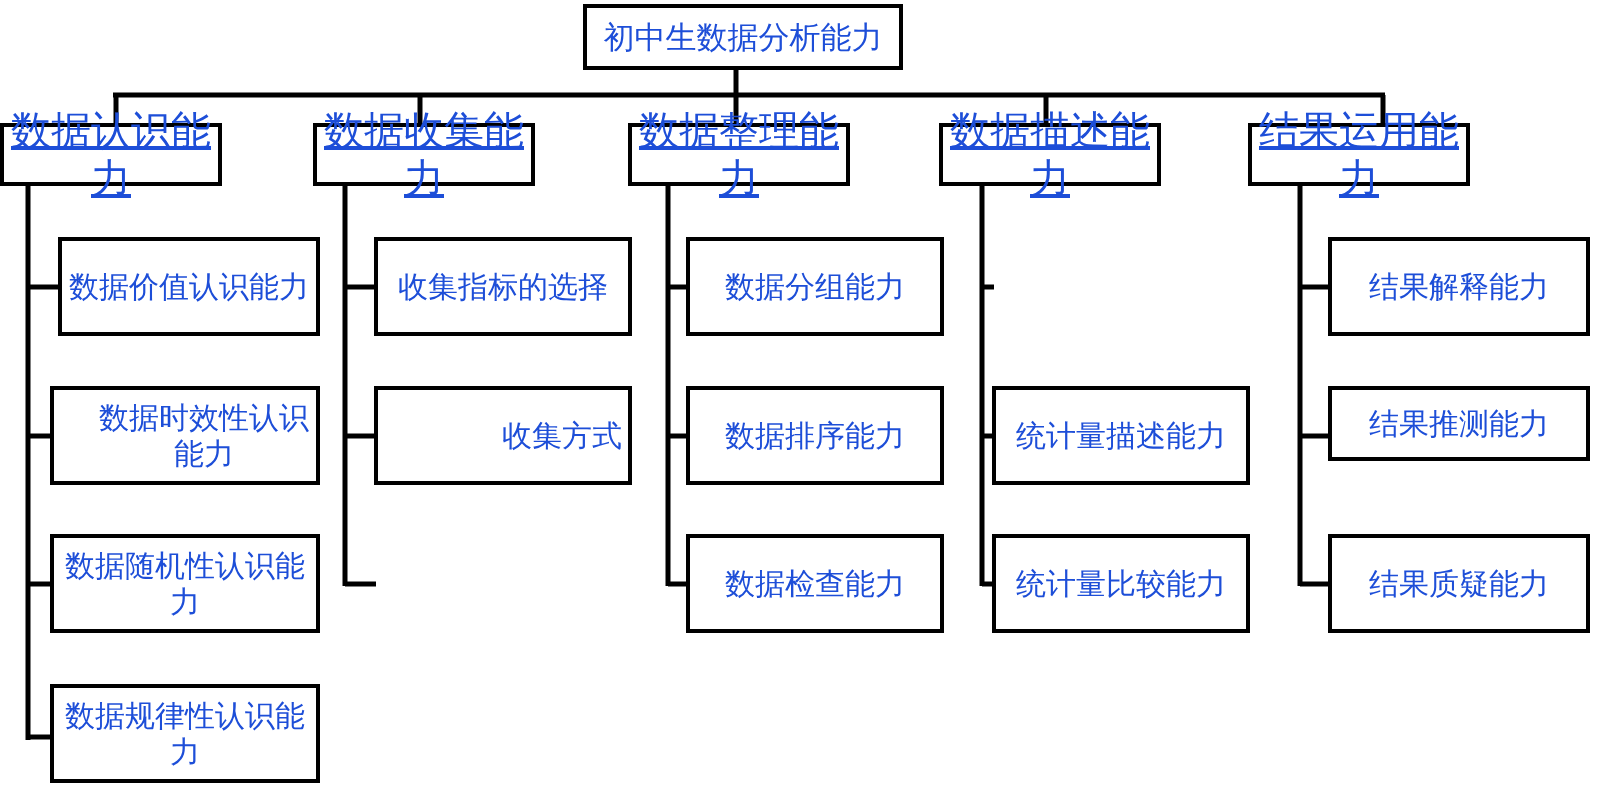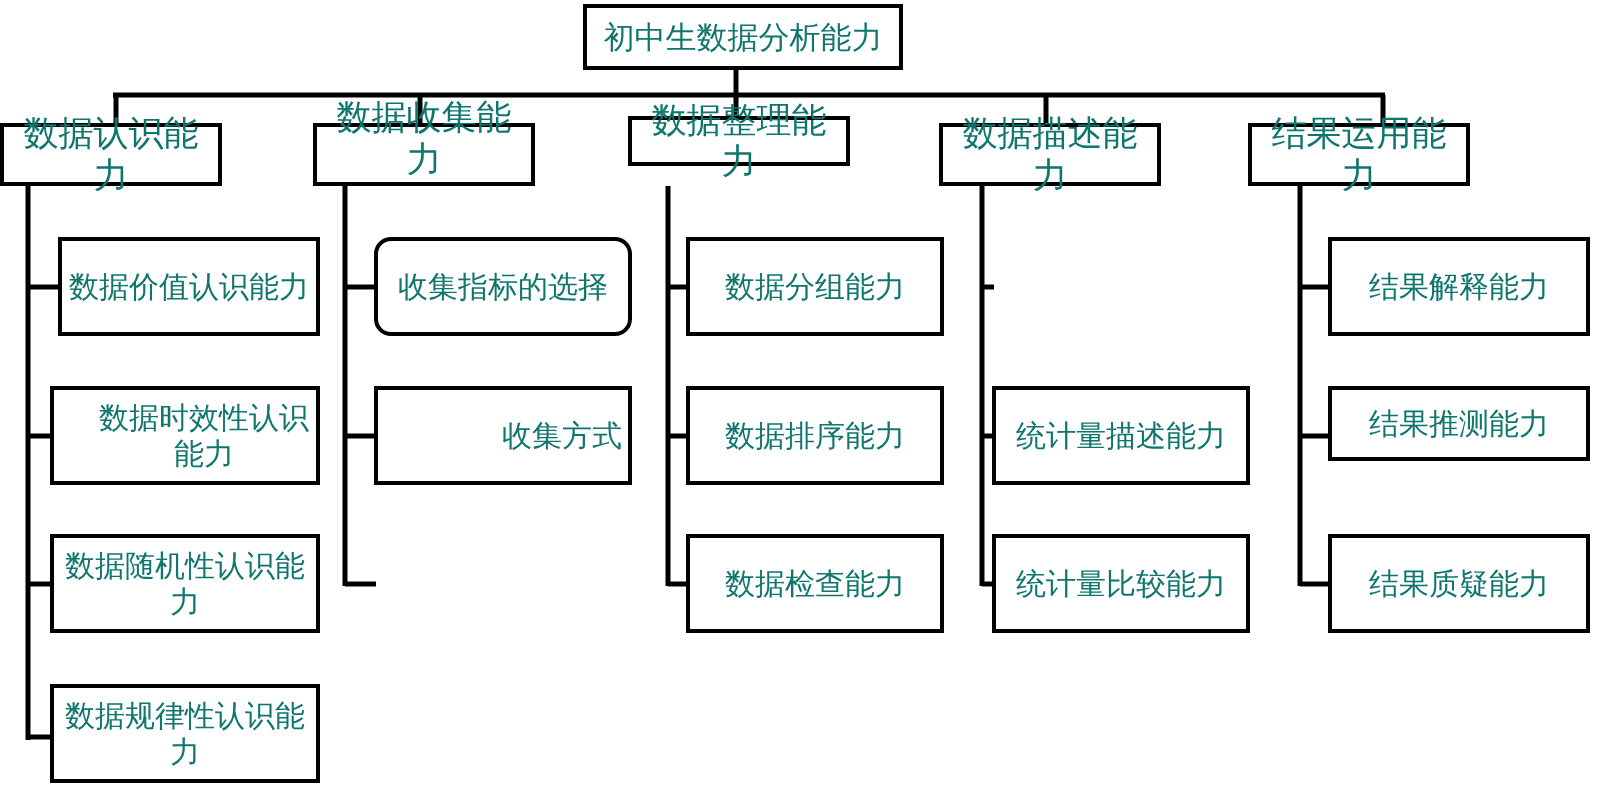--- a/index.html
+++ b/index.html
@@ -25,30 +25,30 @@
   }
   .node {
     position: absolute;
     box-sizing: border-box;
     background: #ffffff;
     border: 4px solid #000000;
     display: flex;
     align-items: center;
     justify-content: center;
     text-align: center;
-    color: #0f766e;
+    color: #1d4ed8;
     line-height: 1.18;
     padding: 2px 6px;
   }
   .node-label {
     display: block;
     width: 100%;
   }
   .level-root { font-size: 31px; }
-  .level-two  { font-size: 35px; }
+  .level-two  { font-size: 40px; text-decoration: underline; }
   .level-three{ font-size: 30px; }
 </style>
 </head>
 <body>
 
 <div id="diagram-root">
 
   <svg class="connectors" viewBox="0 0 1600 801" xmlns="http://www.w3.org/2000/svg">
     <g stroke="#000000" stroke-width="5" fill="none" stroke-linecap="butt">
 
@@ -90,24 +90,24 @@
     </g>
   </svg>
 
   <div class="node level-root" style="left:583px; top:4px; width:320px; height:66px;">
     <span class="node-label">初中生数据分析能力</span>
   </div>
 
   <div class="node level-two" style="left:0px; top:123px; width:222px; height:63px;">
     <span class="node-label">数据认识能力</span>
   </div>
-  <div class="node level-two" style="left:313px; top:123px; width:222px; height:63px;align-items:flex-end;">
+  <div class="node level-two" style="left:313px; top:123px; width:222px; height:63px;">
     <span class="node-label">数据收集能力</span>
   </div>
-  <div class="node level-two" style="left:628px; top:116px; width:222px; height:50px;">
+  <div class="node level-two" style="left:628px; top:123px; width:222px; height:63px;">
     <span class="node-label">数据整理能力</span>
   </div>
   <div class="node level-two" style="left:939px; top:123px; width:222px; height:63px;">
     <span class="node-label">数据描述能力</span>
   </div>
   <div class="node level-two" style="left:1248px; top:123px; width:222px; height:63px;">
     <span class="node-label">结果运用能力</span>
   </div>
 
   <div class="node level-three" style="left:58px; top:237px; width:262px; height:99px;font-family:Liberation Serif, serif;">
@@ -116,21 +116,21 @@
   <div class="node level-three" style="left:50px; top:386px; width:270px; height:99px;padding-left:44px;">
     <span class="node-label">数据时效性认识能力</span>
   </div>
   <div class="node level-three" style="left:50px; top:534px; width:270px; height:99px;">
     <span class="node-label">数据随机性认识能力</span>
   </div>
   <div class="node level-three" style="left:50px; top:684px; width:270px; height:99px;justify-content:flex-end;">
     <span class="node-label">数据规律性认识能力</span>
   </div>
 
-  <div class="node level-three" style="left:374px; top:237px; width:258px; height:99px;border-radius:17px;">
+  <div class="node level-three" style="left:374px; top:237px; width:258px; height:99px;">
     <span class="node-label">收集指标的选择</span>
   </div>
   <div class="node level-three" style="left:374px; top:386px; width:258px; height:99px;text-align:right;">
     <span class="node-label">收集方式</span>
   </div>
 
   <div class="node level-three" style="left:686px; top:237px; width:258px; height:99px;">
     <span class="node-label">数据分组能力</span>
   </div>
   <div class="node level-three" style="left:686px; top:386px; width:258px; height:99px;">

